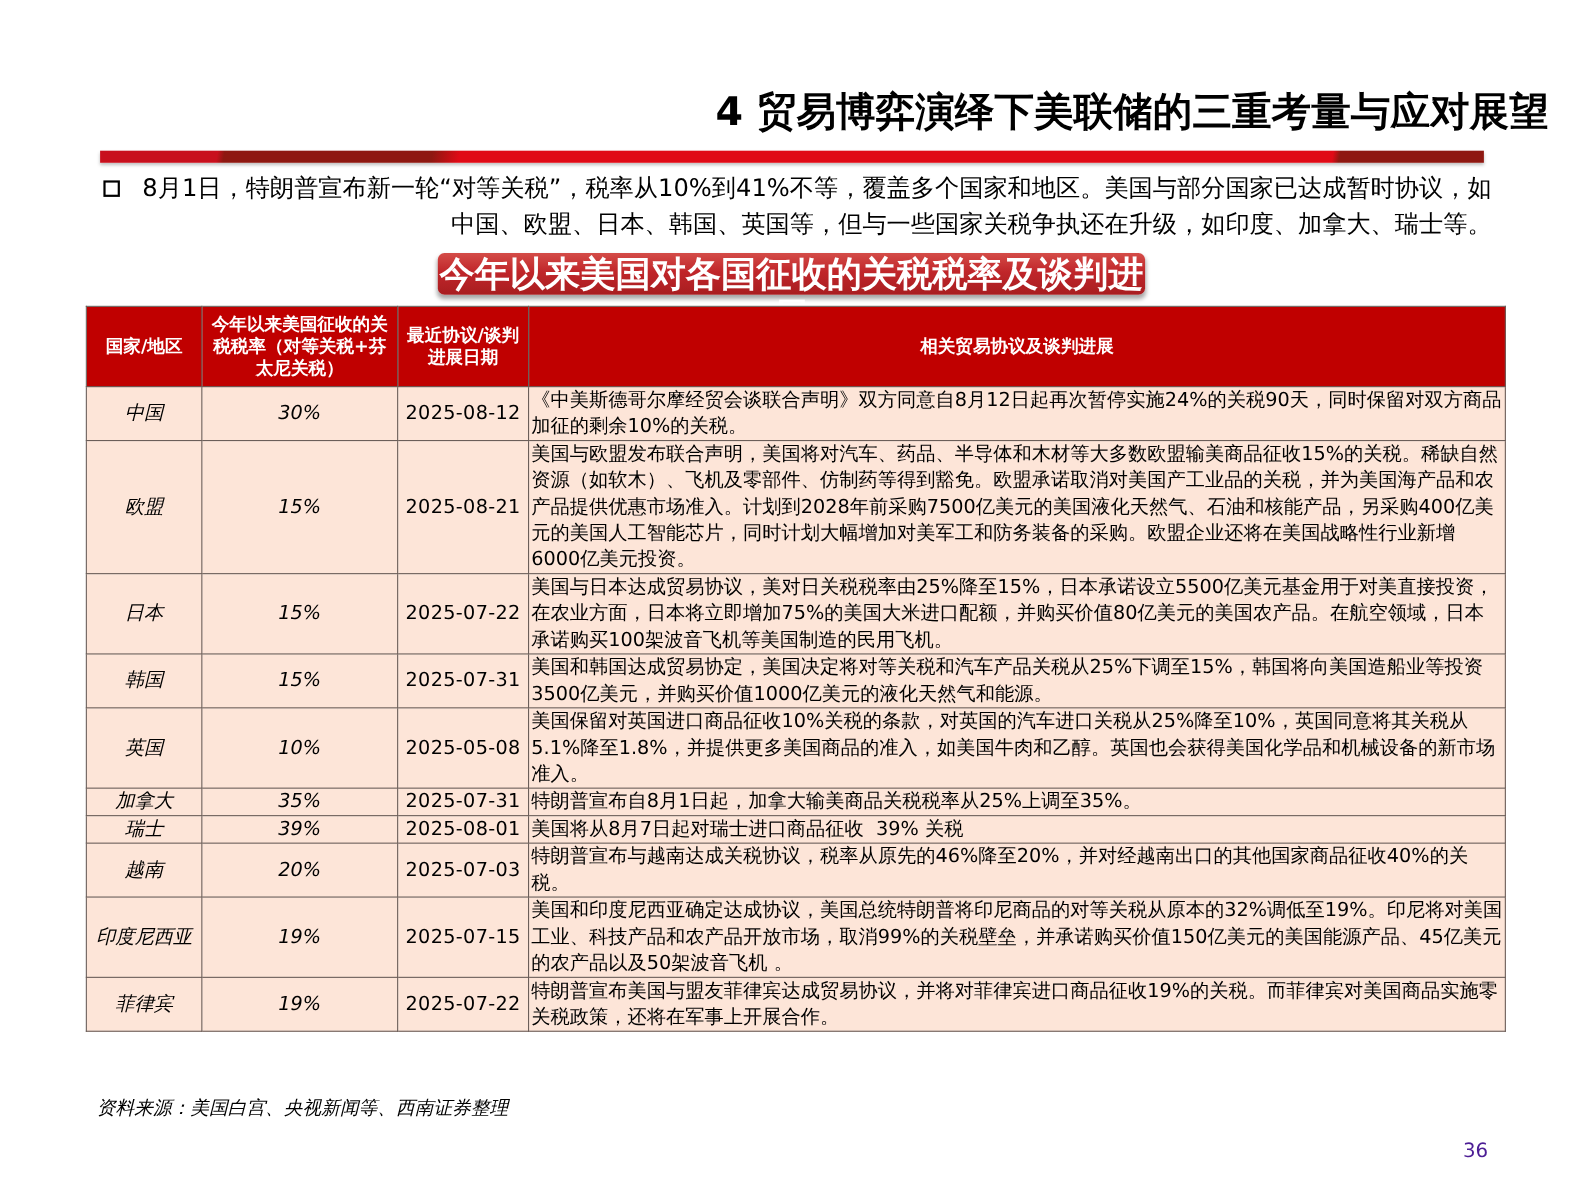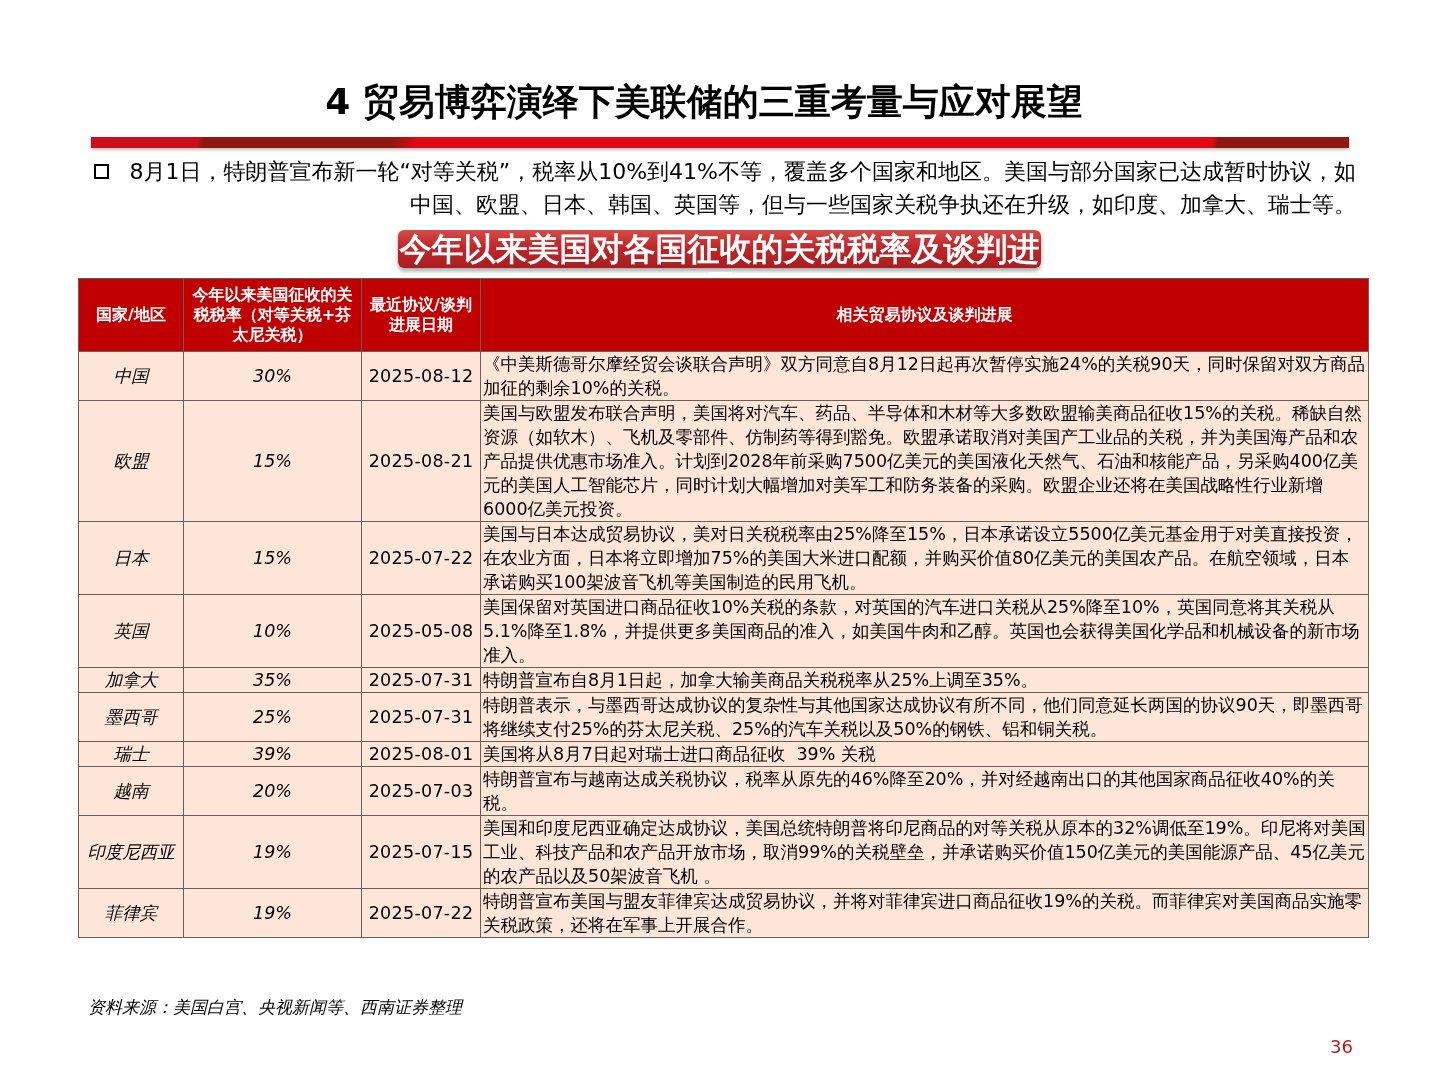--- a/index.html
+++ b/index.html
@@ -1,18 +1,18 @@
 <!DOCTYPE html>
 <html><head>
 <meta charset="utf-8">
 <style>
   html, body { margin:0; padding:0; background:#ffffff; }
   body { width:1440px; height:1080px; position:relative; overflow:hidden;
          font-family:"DejaVu Sans","Liberation Sans",sans-serif; color:#000; }
-  .title { position:absolute; left:0; top:78px; width:1408px; text-align:center;
+  .title { position:absolute; left:0; top:78px; width:1408px; text-align:right;
            font-size:36px; font-weight:bold; letter-spacing:0px; color:#000; }
   .title-rule { position:absolute; left:91px; top:137px; width:1258px; height:11px;
      background:linear-gradient(100deg,#c8101d 0%,#c8101d 8.5%,#8e1811 9%,#8e1811 24%,#e00a16 26%,#e00a16 89%,#8e1811 89.5%,#8e1811 100%);
      box-shadow:0 2px 3px rgba(0,0,0,0.25); }
   .bullet-wrap { position:absolute; left:91px; top:155px; width:1265px; }
   .bullet-box { position:absolute; left:3px; top:9px; width:11px; height:11px; border:2px solid #000; background:#fff; }
   .bullet-text { margin-left:36px; font-size:22px; line-height:33px;text-align:right; }
   .banner { position:absolute; left:398px; top:230px; width:643px; height:38px;
      background:linear-gradient(#d44c48 0%,#c0262a 45%,#a81d20 100%);
      border-radius:6px; box-shadow:0 3px 4px rgba(0,0,0,0.35);
@@ -20,21 +20,21 @@
   table.tariff { position:absolute; left:78px; top:278px; width:1290px;
      border-collapse:collapse; table-layout:fixed; }
   table.tariff th { background:#c00000; color:#fff; font-size:16px; font-weight:bold;
      border:1.5px solid #6b5e59; text-align:center; vertical-align:middle; line-height:20px; padding:2px 2px; height:68px; }
   table.tariff td { background:#fde5d8; border:1.5px solid #6b5e59; font-size:17.5px;
      vertical-align:middle; padding:0 2px; line-height:24px; }
   td.c { text-align:center;font-style:italic; }
   td.d { text-align:center; padding-right:2px; letter-spacing:0.3px; }
   td.t { text-align:left; padding-left:2px; font-size:17.5px; line-height:23.7px;margin-left:44px; }
   .source { position:absolute; left:88px; top:996px; font-size:17px; font-style:italic; }
-  .page-num { position:absolute; left:1330px; top:1036px; font-size:18px; color:#b91c1c; }
+  .page-num { position:absolute; left:1330px; top:1036px; font-size:18px; color:#4c1d95; }
 </style>
 </head>
 <body>
 
 <div class="title">4 贸易博弈演绎下美联储的三重考量与应对展望</div>
 <div class="title-rule"></div>
 
 <div class="bullet-wrap">
   <span class="bullet-box"></span>
   <div class="bullet-text">8月1日，特朗普宣布新一轮“对等关税”，税率从10%到41%不等，覆盖多个国家和地区。美国与部分国家已达成暂时协议，如中国、欧盟、日本、韩国、英国等，但与一些国家关税争执还在升级，如印度、加拿大、瑞士等。</div>
@@ -69,37 +69,37 @@
       <td class="c">15%</td>
       <td class="d">2025-08-21</td>
       <td class="t">美国与欧盟发布联合声明，美国将对汽车、药品、半导体和木材等大多数欧盟输美商品征收15%的关税。稀缺自然资源（如软木）、飞机及零部件、仿制药等得到豁免。欧盟承诺取消对美国产工业品的关税，并为美国海产品和农产品提供优惠市场准入。计划到2028年前采购7500亿美元的美国液化天然气、石油和核能产品，另采购400亿美元的美国人工智能芯片，同时计划大幅增加对美军工和防务装备的采购。欧盟企业还将在美国战略性行业新增6000亿美元投资。</td>
     </tr>
     <tr style="height:72px">
       <td class="c">日本</td>
       <td class="c">15%</td>
       <td class="d">2025-07-22</td>
       <td class="t">美国与日本达成贸易协议，美对日关税税率由25%降至15%，日本承诺设立5500亿美元基金用于对美直接投资，在农业方面，日本将立即增加75%的美国大米进口配额，并购买价值80亿美元的美国农产品。在航空领域，日本承诺购买100架波音飞机等美国制造的民用飞机。</td>
     </tr>
+    <tr style="height:48px">
+      <td class="c">韩国</td>
+      <td class="c">15%</td>
+      <td class="d">2025-07-31</td>
+      <td class="t">美国和韩国达成贸易协定，美国决定将对等关税和汽车产品关税从25%下调至15%，韩国将向美国造船业等投资3500亿美元，并购买价值1000亿美元的液化天然气和能源。</td>
+    </tr>
     <tr style="height:72px">
       <td class="c">英国</td>
       <td class="c">10%</td>
       <td class="d">2025-05-08</td>
       <td class="t">美国保留对英国进口商品征收10%关税的条款，对英国的汽车进口关税从25%降至10%，英国同意将其关税从5.1%降至1.8%，并提供更多美国商品的准入，如美国牛肉和乙醇。英国也会获得美国化学品和机械设备的新市场准入。</td>
     </tr>
     <tr style="height:24px">
       <td class="c">加拿大</td>
       <td class="c">35%</td>
       <td class="d">2025-07-31</td>
       <td class="t">特朗普宣布自8月1日起，加拿大输美商品关税税率从25%上调至35%。</td>
-    </tr>
-    <tr style="height:48px">
-      <td class="c">墨西哥</td>
-      <td class="c">25%</td>
-      <td class="d">2025-07-31</td>
-      <td class="t">特朗普表示，与墨西哥达成协议的复杂性与其他国家达成协议有所不同，他们同意延长两国的协议90天，即墨西哥将继续支付25%的芬太尼关税、25%的汽车关税以及50%的钢铁、铝和铜关税。</td>
     </tr>
     <tr style="height:24px">
       <td class="c">瑞士</td>
       <td class="c">39%</td>
       <td class="d">2025-08-01</td>
       <td class="t" style="white-space:pre">美国将从8月7日起对瑞士进口商品征收  39% 关税</td>
     </tr>
     <tr style="height:48px">
       <td class="c">越南</td>
       <td class="c">20%</td>

